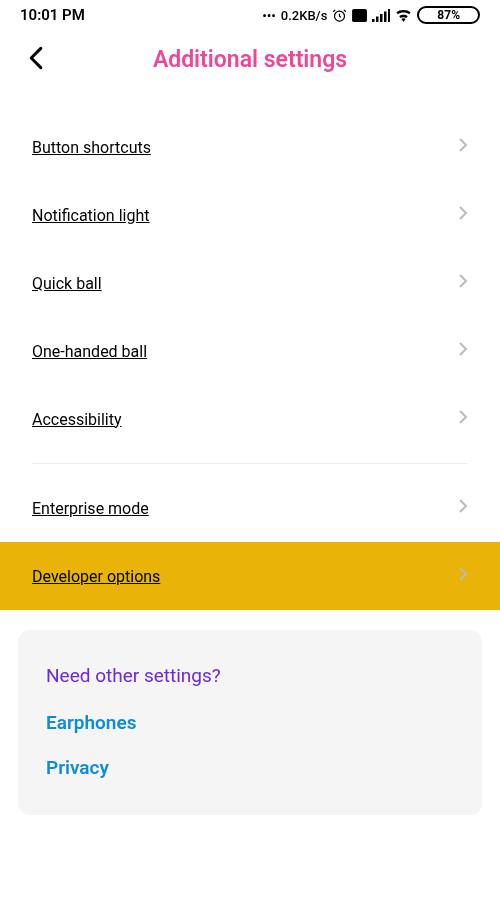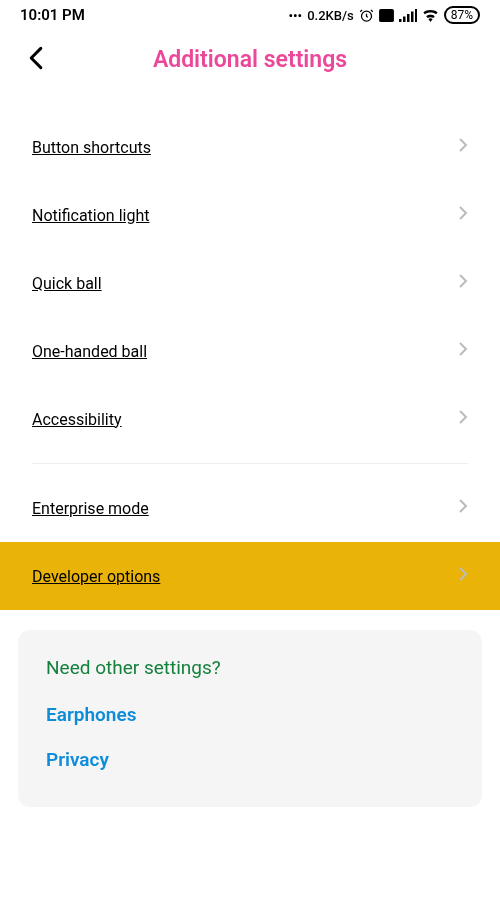--- a/index.html
+++ b/index.html
@@ -17,24 +17,24 @@
     .list { padding: 20px 0 0; }
     .list-item { display: flex; align-items: center; justify-content: space-between; padding: 24px 32px; }
     .list-item-label { font-size: 16px; color: #000; text-decoration: underline; }
     .chevron { color: #bbb; }
     
     .divider { height: 1px; background: #eee; margin: 10px 32px; }
     
     .highlighted { background: #eab308; }
     
     .help-card { margin: 20px 18px 0; background: #f5f5f5; border-radius: 12px; padding: 26px 28px 14px; }
-    .help-title { font-size: 19px; color: #15803d; margin-bottom: 24px; }
+    .help-title { font-size: 19px; color: #6d28d9; margin-bottom: 24px; margin-top: 8px; }
     .help-link { font-size: 19px; color: #0d8cda; font-weight: 600; margin-bottom: 22px; }
     
-    .battery-pill { border: 2px solid #000; border-radius: 10px; padding: 0 5px; font-size: 12px; font-weight: 400; display: inline-flex; align-items: center; height: 18px; }
+    .battery-pill { border: 2px solid #000; border-radius: 10px; padding: 0 18px; font-size: 12px; font-weight: 700; display: inline-flex; align-items: center; height: 18px; }
   </style>
 </head>
 <body>
 
 <div class="status-bar">
   <div class="status-left">10:01 PM</div>
   <div class="status-right">
     <span>•••</span>
     <span>0.2KB/s</span>
     <span>

